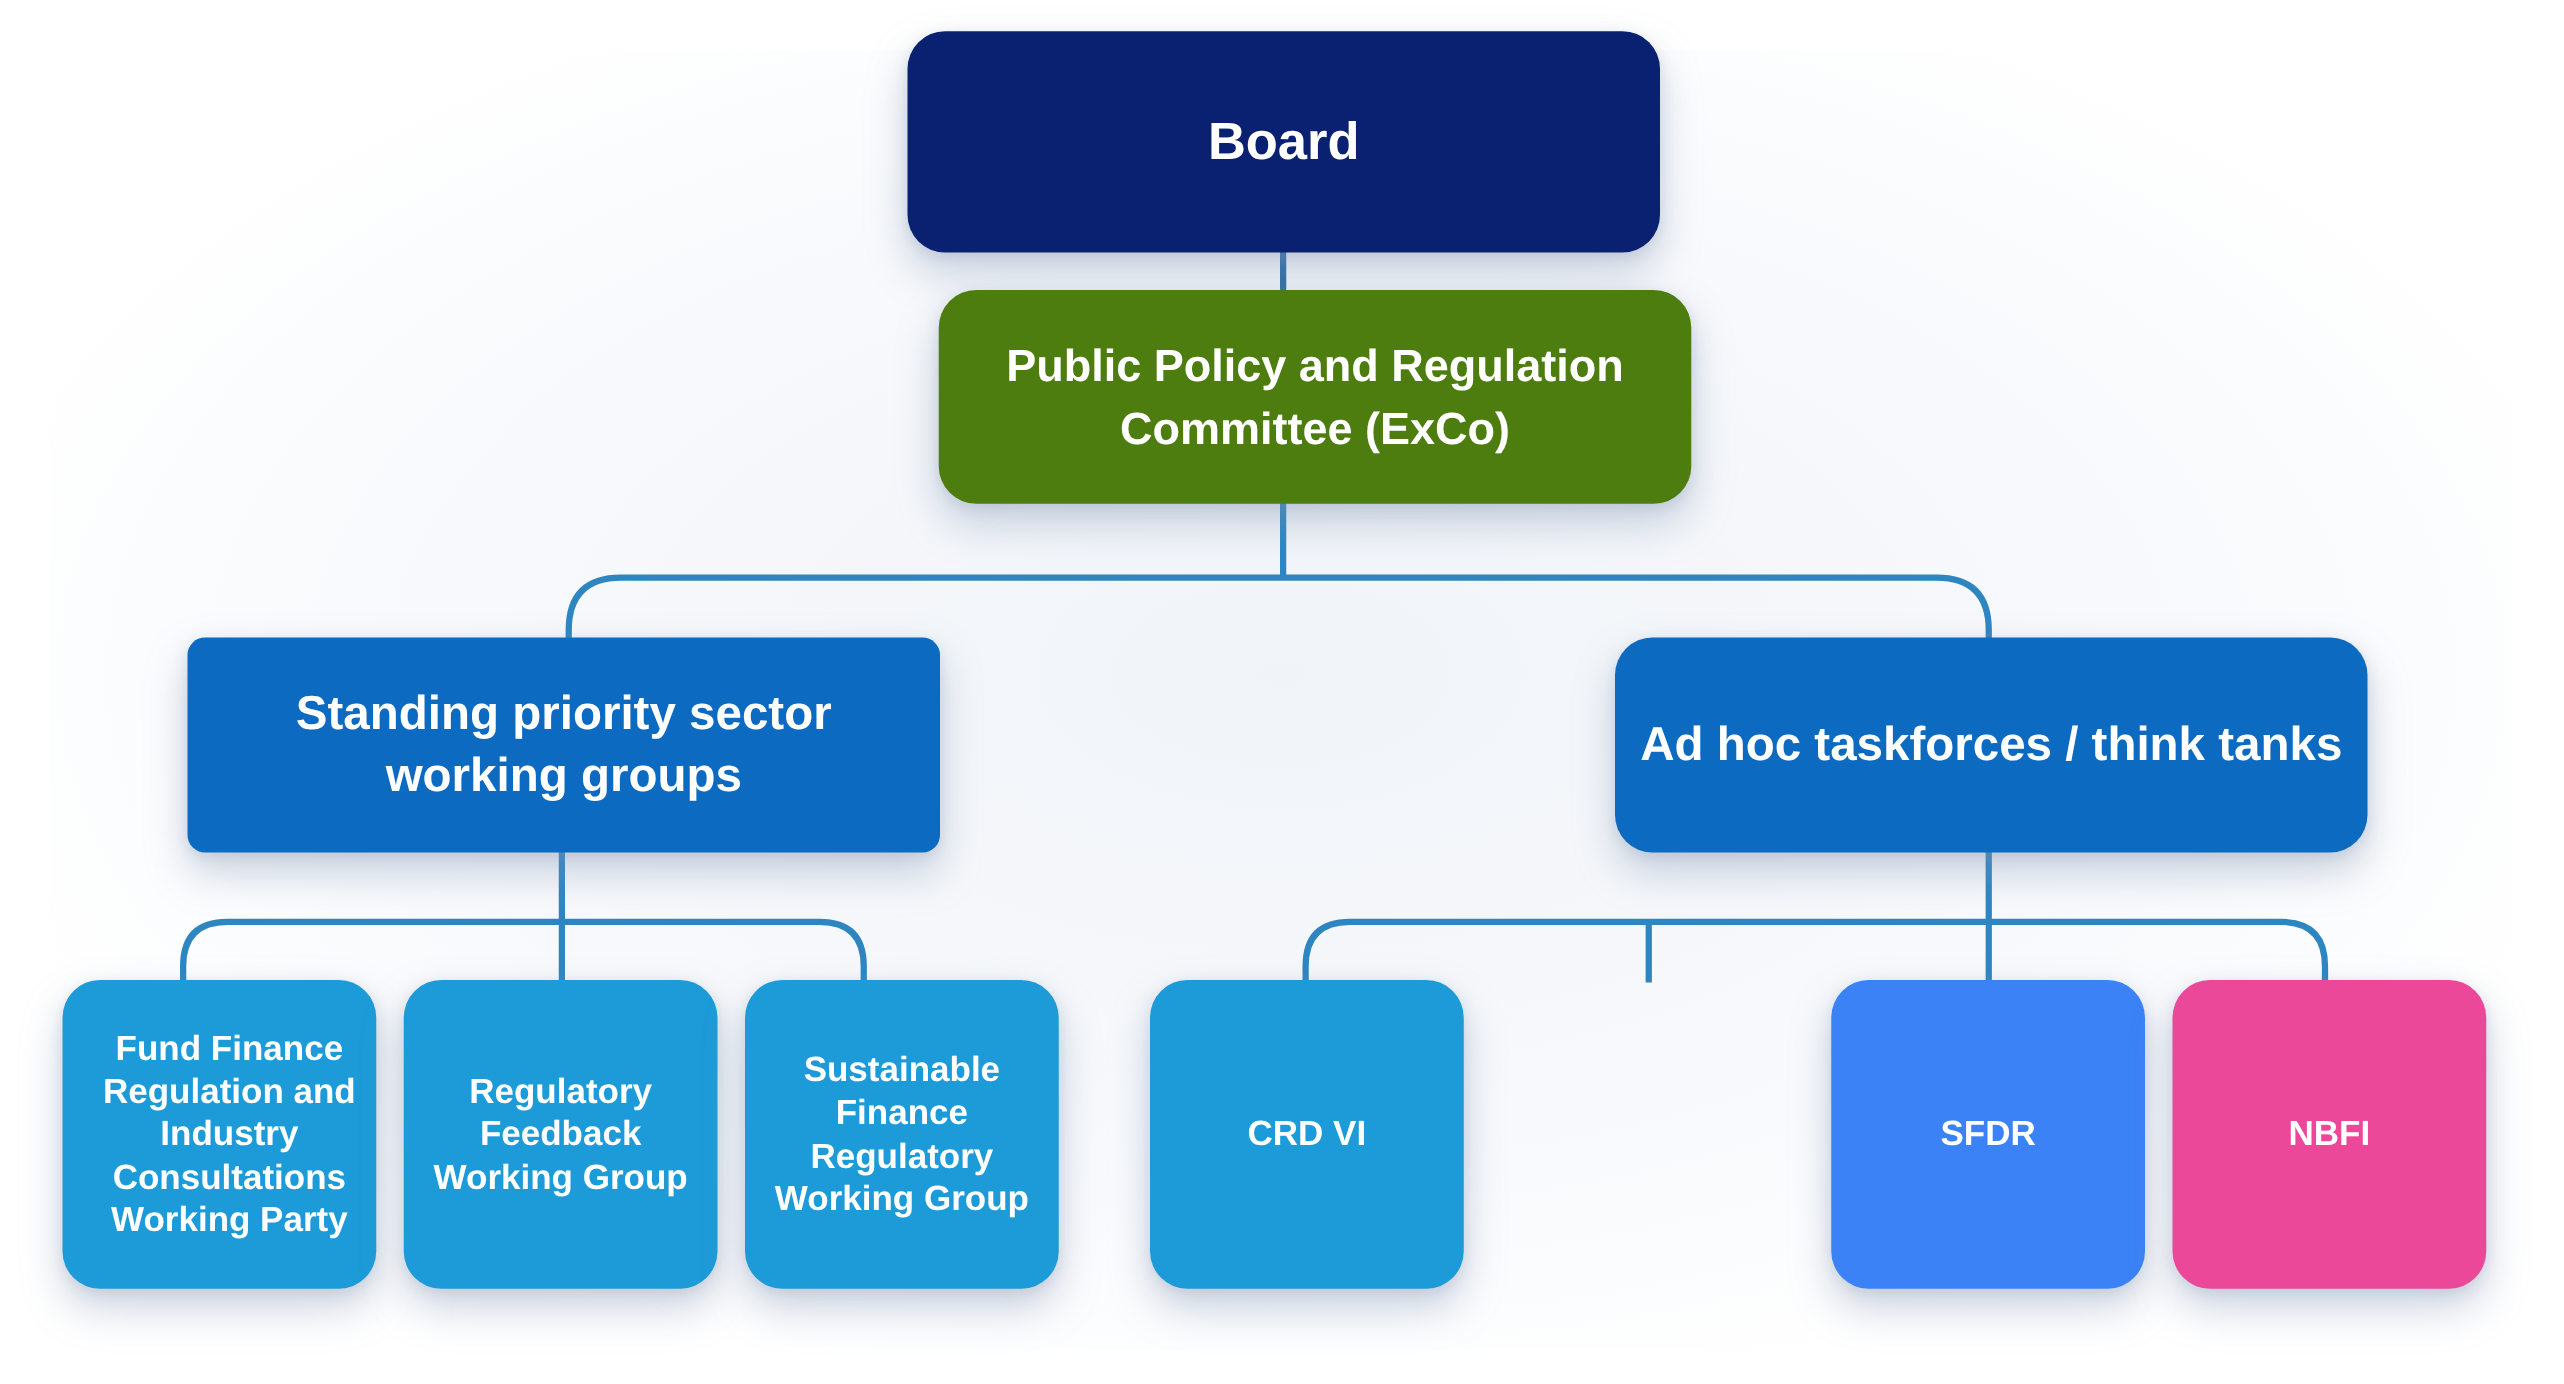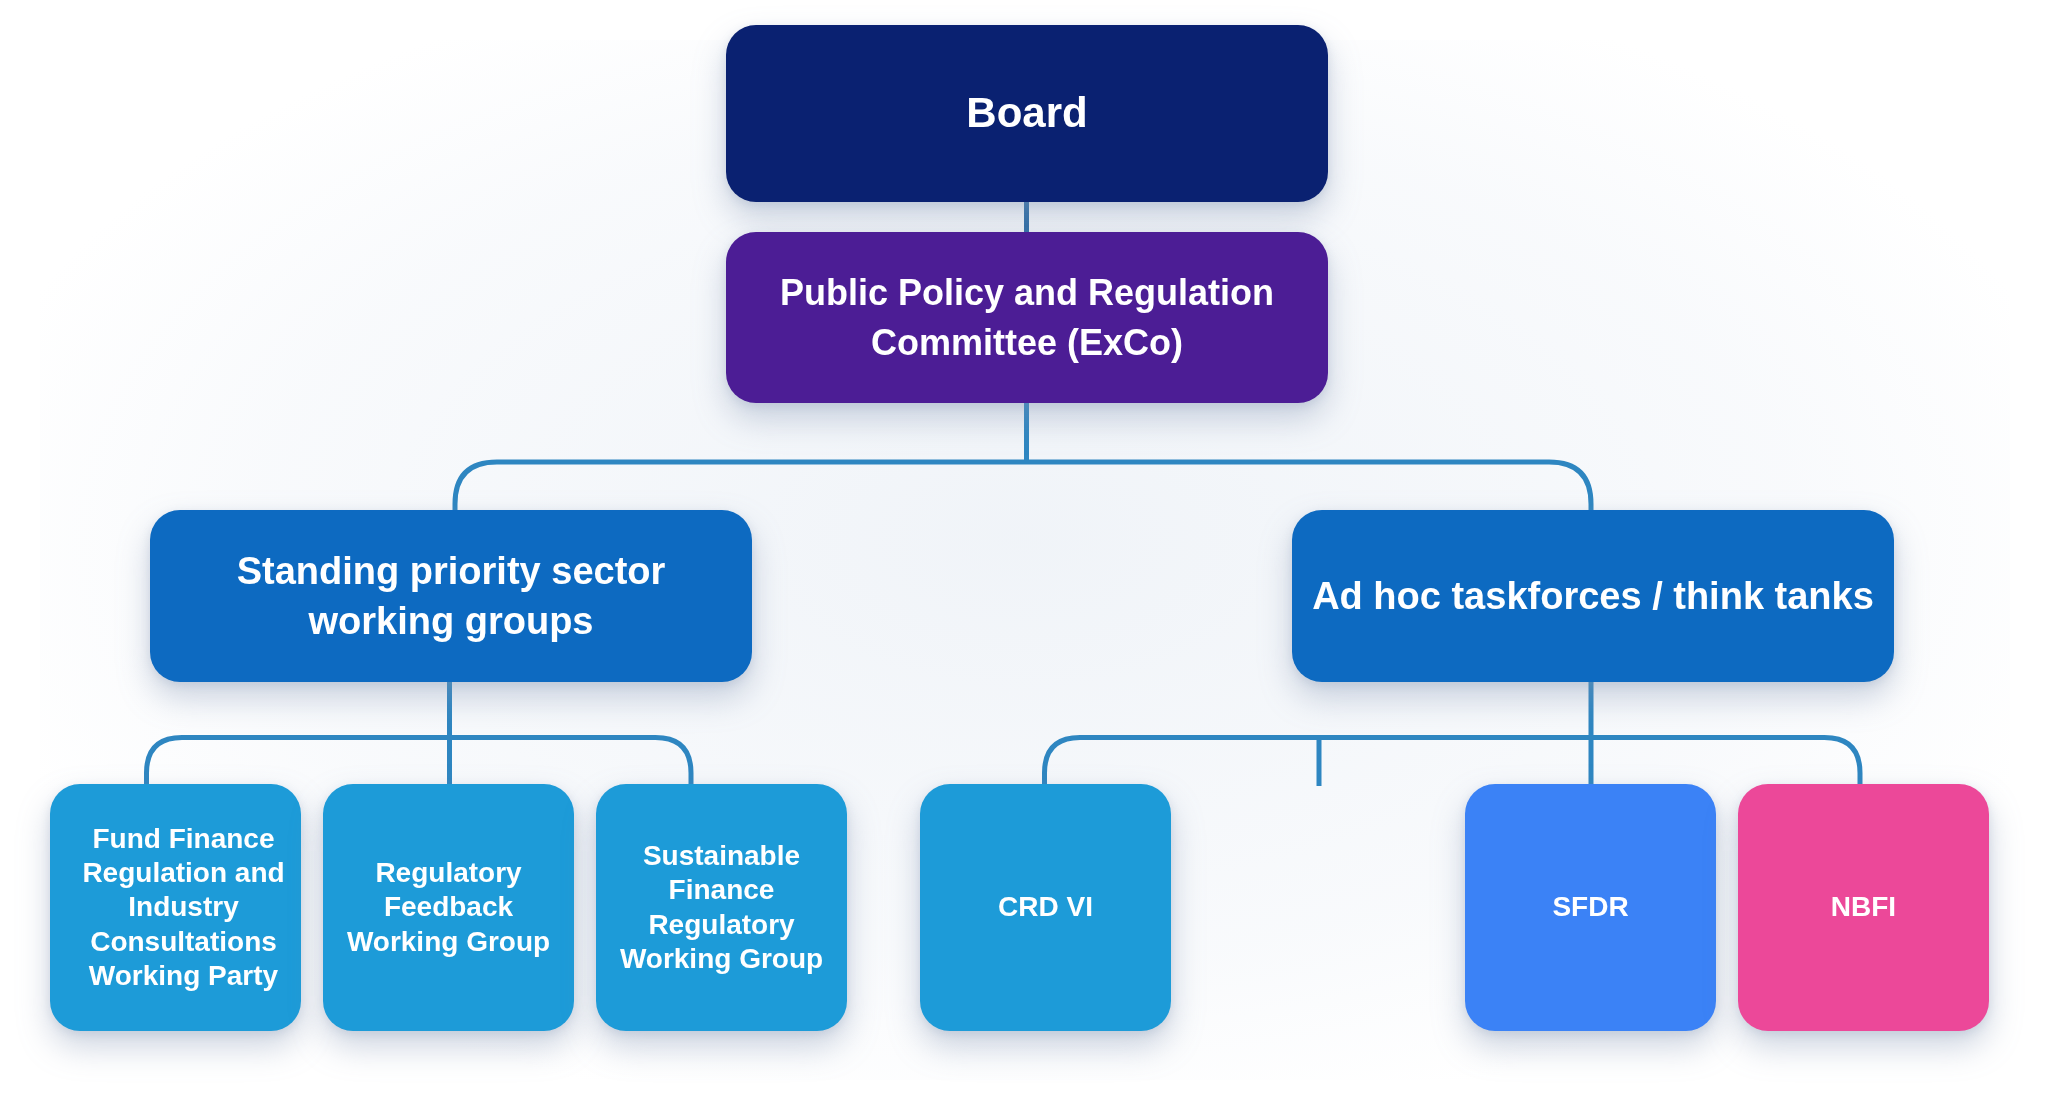--- a/index.html
+++ b/index.html
@@ -45,21 +45,21 @@
     color: #ffffff;
     text-align: center;
     font-weight: 700;
     box-shadow: 0 16px 32px rgba(125,145,175,0.38), 0 3px 10px rgba(125,145,175,0.20);
   }
   .label {
     white-space: pre-line;
   }
   #board-box    { left: 726px;  top: 25px;  width: 602px; height: 177px; font-size: 42px; line-height: 1.25; }
   #committee-box{ left: 726px;  top: 232px; width: 602px; height: 171px; font-size: 36px; line-height: 1.38; }
-  #standing-box { left: 150px;  top: 510px; width: 602px; height: 172px; font-size: 38px; line-height: 1.32; }
+  #standing-box { left: 150px;  top: 510px; width: 602px; height: 172px; font-size: 38px; line-height: 1.32; border-radius: 14px; }
   #adhoc-box    { left: 1292px; top: 510px; width: 602px; height: 172px; font-size: 38px; line-height: 1.28; }
   #adhoc-box .sublabel { font-size: 30px; line-height: 1.3; white-space: pre-line; }
   .leaf {
     top: 784px;
     width: 251px;
     height: 247px;
     font-size: 28px;
     line-height: 1.22;
     padding: 0 12px;
   }
@@ -83,21 +83,21 @@
     <path d="M 1026.5 400 L 1026.5 464" style="stroke: rgb(46, 134, 193);"></path>
     <path d="M 455 512 L 455 504 Q 455 462 497 462 L 1549 462 Q 1591 462 1591 504 L 1591 512" style="stroke: rgb(46, 134, 193);"></path>
     <path d="M 146.5 786 L 146.5 773 Q 146.5 737.5 182 737.5 L 655.5 737.5 Q 691 737.5 691 773 L 691 786 M 449.5 680 L 449.5 786" style="stroke: rgb(46, 134, 193);"></path>
     <path d="M 1044.5 786 L 1044.5 773 Q 1044.5 737.5 1080 737.5 L 1824.5 737.5 Q 1860 737.5 1860 773 L 1860 786 M 1319 737.5 L 1319 786 M 1591 680 L 1591 786" style="stroke: rgb(46, 134, 193);"></path>
   </svg>
 
   <div class="node" id="board-box" style="background: rgb(10, 33, 113);">
     <span class="label">Board</span>
   </div>
 
-  <div class="node" id="committee-box" style="background: #4c1d95;">
+  <div class="node" id="committee-box" style="background: #4d7c0f; margin-left: 25px;">
     <span class="label">Public Policy and Regulation
 Committee (ExCo)</span>
   </div>
 
   <div class="node" id="standing-box" style="background: rgb(13, 106, 193);">
     <span class="label">Standing priority sector
 working groups</span>
   </div>
 
   <div class="node" id="adhoc-box" style="background: rgb(13, 106, 193); gap: 48px;">

